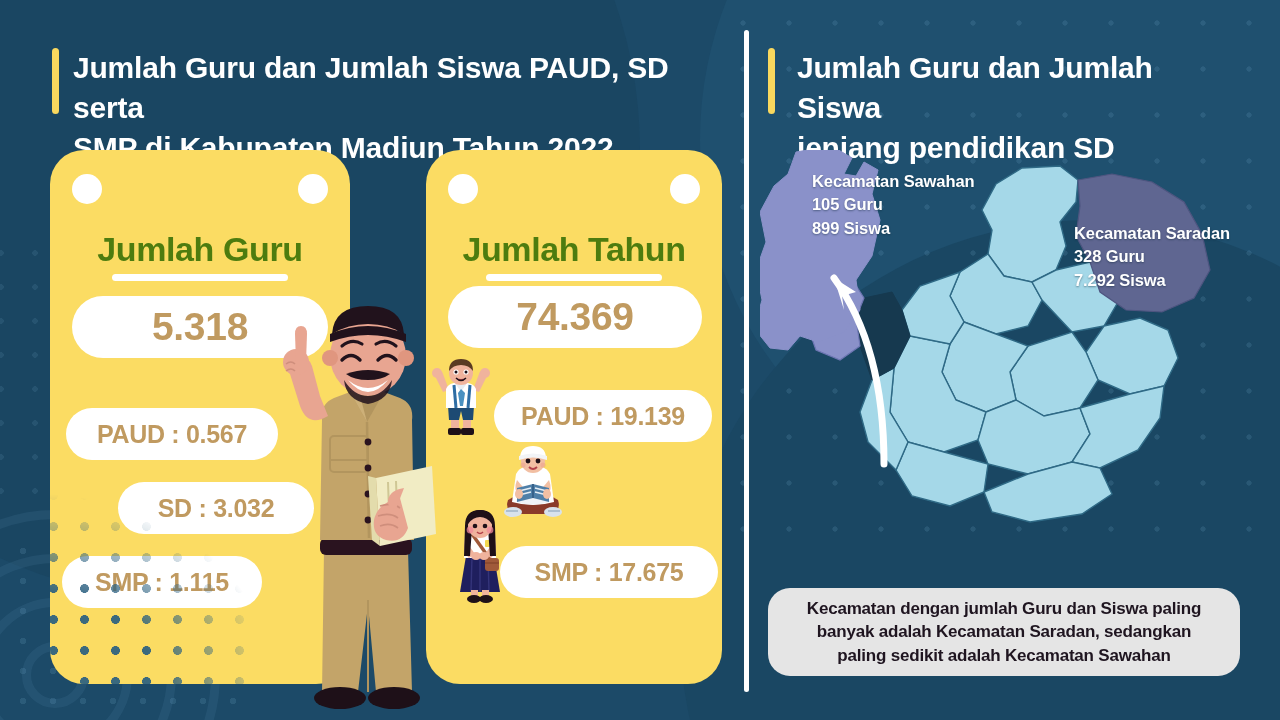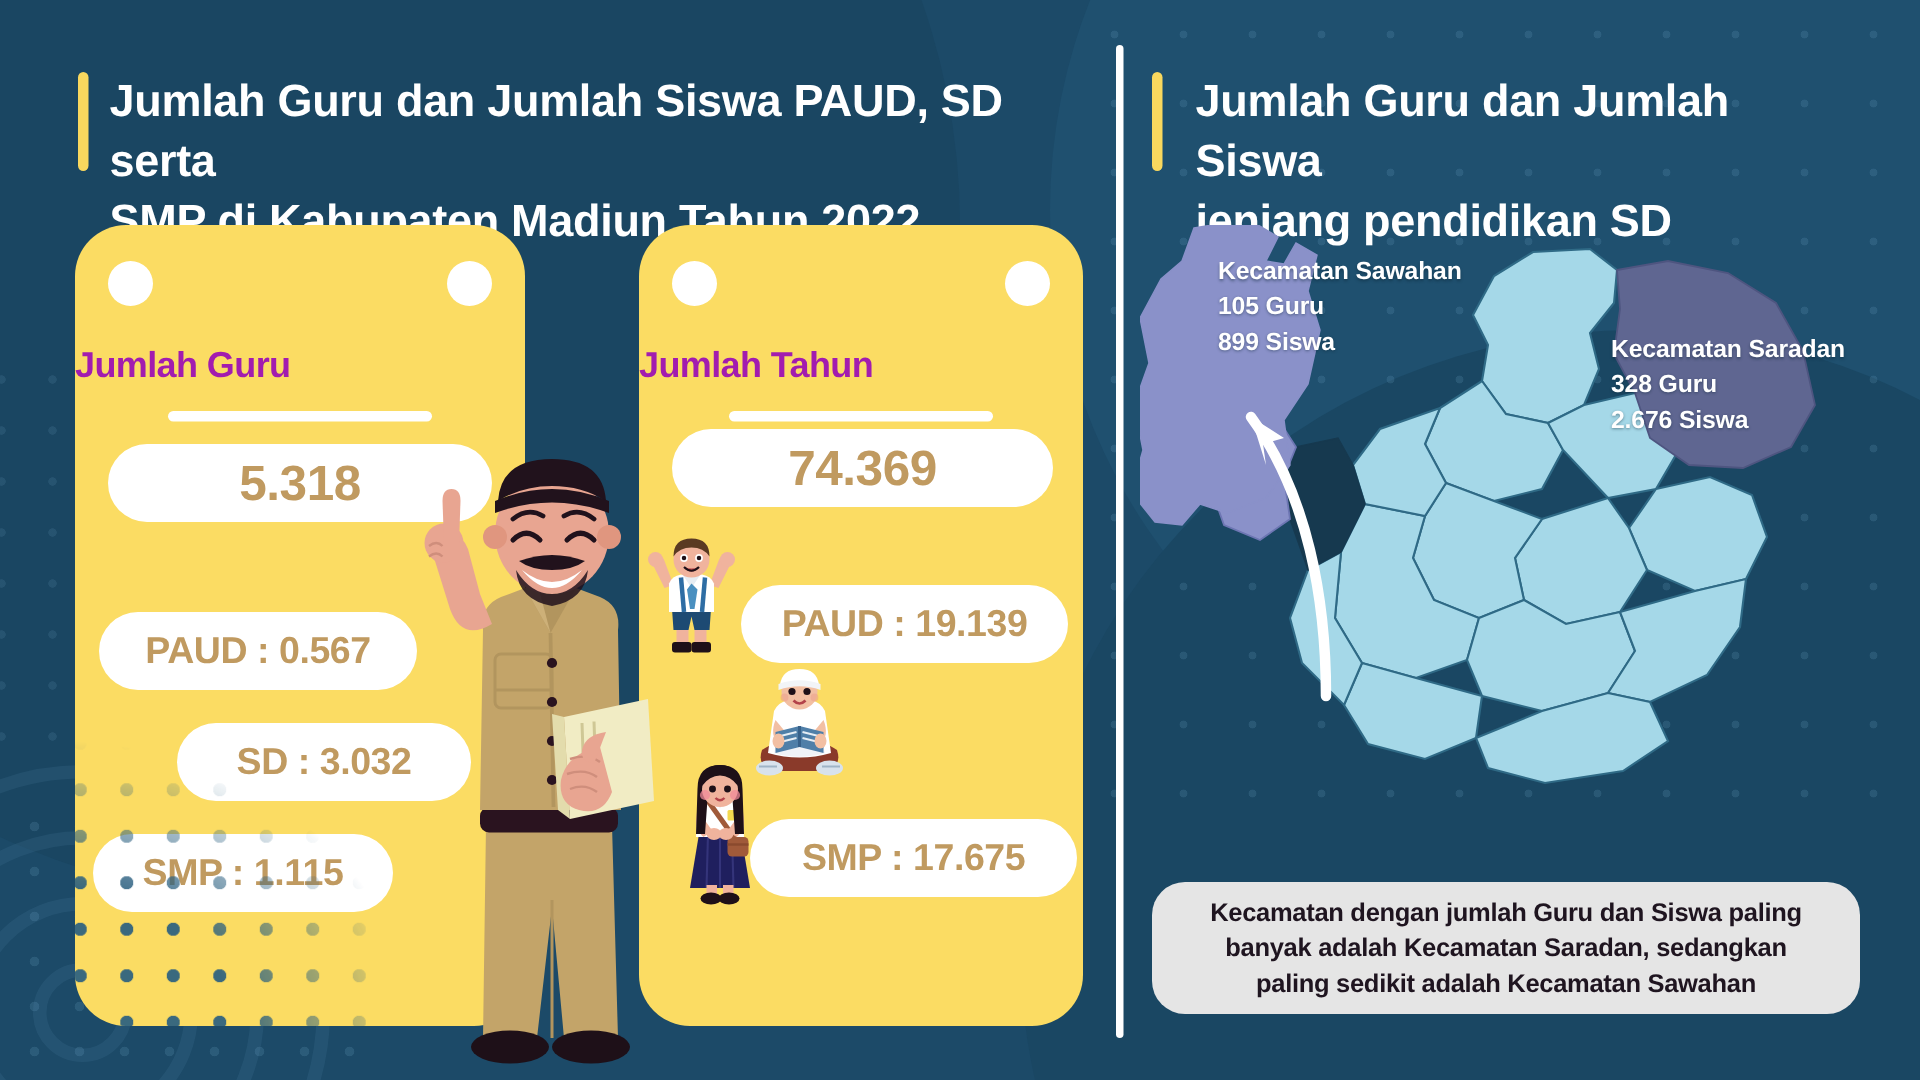--- a/index.html
+++ b/index.html
@@ -78,34 +78,34 @@
   #card-siswa{ left:426px; top:150px; width:296px; height:534px; }
 
   .punch {
     position:absolute; width:30px; height:30px; border-radius:50%;
     background:#ffffff; top:24px;
   }
   .punch.l { left:22px; }
   .punch.r { right:22px; }
 
   .card-title {
-    position:absolute; top:80px; left:0; right:0; 
-    font-size:24px; font-weight:bold; color:#a21caf; letter-spacing:-.4px;
+    position:absolute; top:80px; left:0; right:0; text-align:center;
+    font-size:34px; font-weight:bold; color:#4d7c0f; letter-spacing:-.4px;
   }
   .card-rule {
     position:absolute; top:124px; left:50%; transform:translateX(-50%);
     width:176px; height:7px; background:#ffffff; border-radius:4px;
   }
 
   .pill {
     position:absolute; background:#ffffff; border-radius:60px;
     display:flex; align-items:center; justify-content:center;
     color:#c09a60; font-weight:bold; letter-spacing:-.3px;
   }
-  .pill.big { height:52px; font-size:33px; }
+  .pill.big { height:62px; font-size:39px; }
   .pill.small { height:52px; font-size:25px; }
 
   
   #g-total { left:22px; top:146px; width:256px; }
   #g-paud  { left:16px; top:258px; width:212px; }
   #g-sd    { left:68px; top:332px; width:196px; }
   #g-smp   { left:12px; top:406px; width:200px; }
 
   
   #s-total { left:22px; top:136px; width:254px; }
@@ -399,19 +399,19 @@
 
   <path d="M124 314 C 124 250, 112 180, 74 128" stroke="#ffffff" stroke-width="7" fill="none" stroke-linecap="round"></path>
   <path d="M74 128 L96 142 L82 146 L84 160 Z" fill="#ffffff"></path>
 </svg>
 
 <div class="map-label" id="label-sawahan">Kecamatan Sawahan
 105 Guru
 899 Siswa</div>
 <div class="map-label" id="label-saradan">Kecamatan Saradan
 328 Guru
-2.676 Siswa</div>
+7.292 Siswa</div>
 
 <div id="caption">
   <div class="cap-txt">Kecamatan dengan jumlah Guru dan Siswa paling
 banyak adalah Kecamatan Saradan, sedangkan
 paling sedikit adalah Kecamatan Sawahan</div>
 </div>
 
 </body></html>

